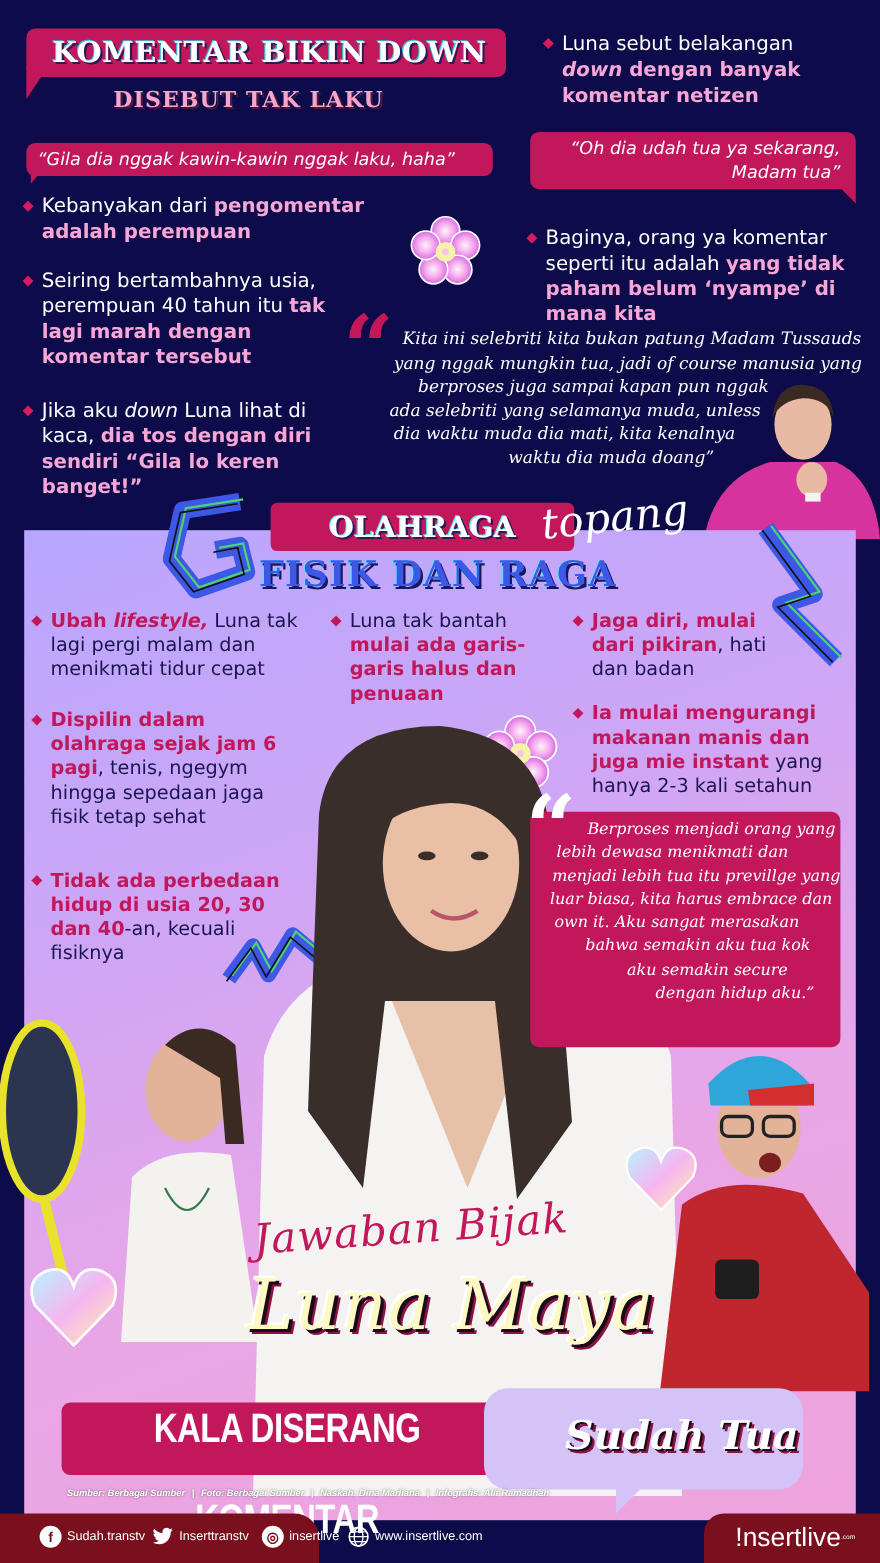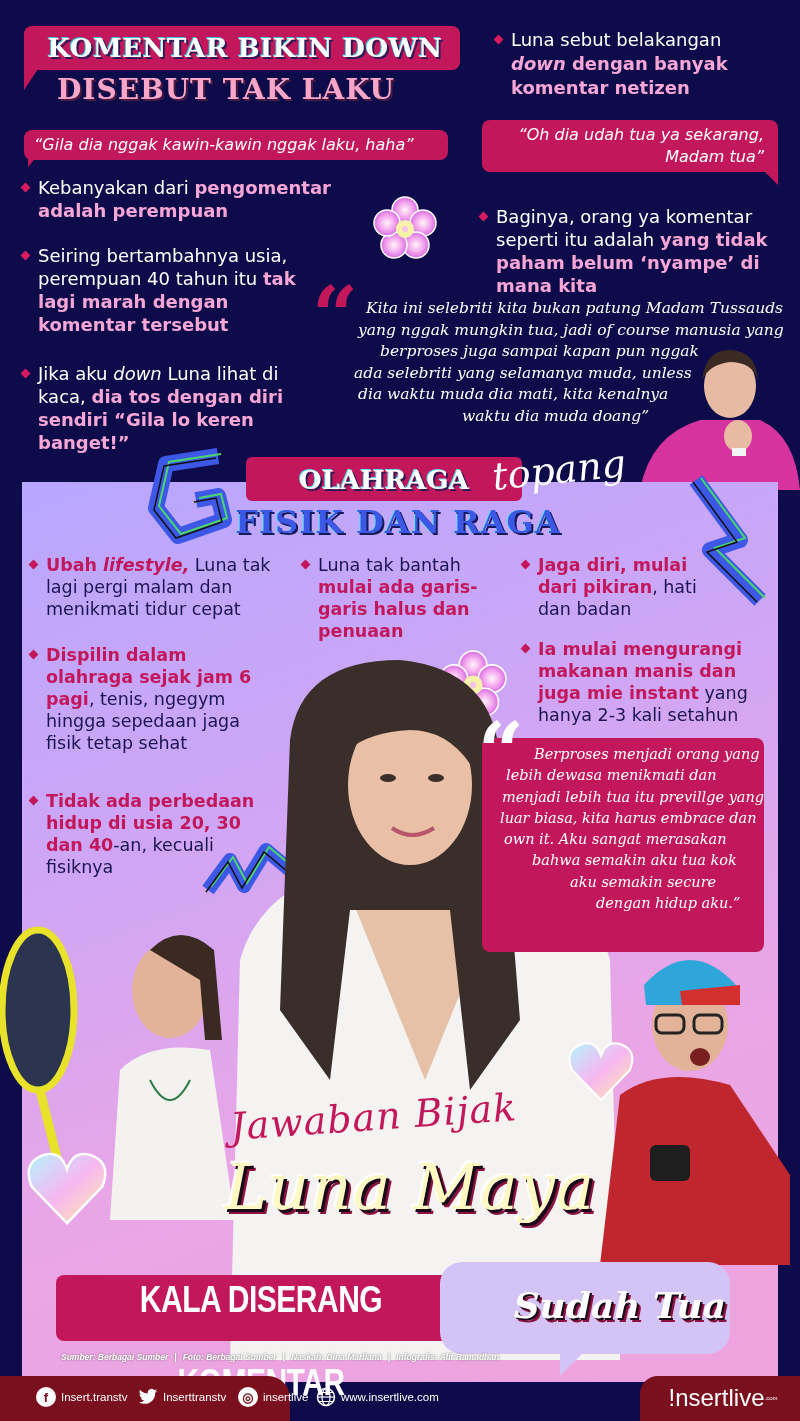--- a/index.html
+++ b/index.html
@@ -5,21 +5,21 @@
   * { box-sizing: border-box; margin: 0; padding: 0; }
   html, body { width: 800px; height: 1421px; overflow: hidden; background: #0e0b4a; }
   body { position: relative; font-family: "DejaVu Sans", sans-serif; }
   .abs { position: absolute; }
 
   
   .top { position: absolute; left: 0; top: 0; width: 800px; height: 470px; background: #0e0b4a; }
   .title-banner { left: 24px; top: 26px; width: 436px; height: 44px; background: #c2185b; border-radius: 8px; }
   .title-banner-tail { left: 24px; top: 60px; width: 0; height: 0; border-left: 20px solid #c2185b; border-bottom: 30px solid transparent; }
   .title1 { left: 30px; top: 28px; width: 430px; text-align: center; font-family: "DejaVu Serif", serif; font-weight: bold; font-size: 26px; color: #ffffff; letter-spacing: 0.5px; text-shadow: 2px 2px 0 #2b1a55, -1px -1px 0 #39c3d9; line-height: 40px; }
-  .title2 { left: 56px; top: 72px; width: 340px; text-align: center; font-family: "DejaVu Serif", serif; font-weight: bold; font-size: 28px; color: #f7a6c9; letter-spacing: 1px; text-shadow: 2px 2px 0 #4a1a40; line-height: 36px; }
+  .title2 { left: 56px; top: 72px; width: 340px; text-align: center; font-family: "DejaVu Serif", serif; font-weight: bold; font-size: 20px; color: #f7a6c9; letter-spacing: 1px; text-shadow: 2px 2px 0 #4a1a40; line-height: 36px; }
 
   .bullet { font-family: "DejaVu Sans", sans-serif; color: #ffffff; font-size: 18px; line-height: 23px; padding-left: 16px; position: absolute; }
   .bullet::before { content: ""; position: absolute; left: 0; top: 8px; width: 7px; height: 7px; background: #d81b60; transform: rotate(45deg); }
   .hl { color: #f7a6d6; font-weight: bold; }
   .it { font-style: italic; }
 
   .bubble { background: #c2185b; color: #fff; font-style: italic; font-size: 16px; border-radius: 8px; position: absolute; }
   .bubble-l { left: 24px; top: 130px; width: 424px; height: 30px; padding: 5px 10px; }
   .bubble-l-tail { left: 28px; top: 155px; border-left: 10px solid #c2185b; border-bottom: 12px solid transparent; width:0; height:0; }
   .bubble-r { left: 482px; top: 120px; width: 296px; height: 52px; padding: 4px 14px; text-align: right; line-height: 22px; }
@@ -269,21 +269,21 @@
 
 <div class="abs credits">
   <span>Sumber: Berbagai Sumber</span><span>|</span><span>Foto: Berbagai Sumber</span><span>|</span><span>Naskah: Dina Marliana</span><span>|</span><span>Infografis: Alif Ramadhan</span>
 </div>
 
 <div class="abs footer-left"></div>
 <div class="abs footer-right"></div>
 
 <div class="abs social" style="left:36px;">
   <span class="s-icon">f</span>
-  <span>Insert.transtv</span>
+  <span>Sudah.transtv</span>
 </div>
 <div class="abs social" style="left:138px;align-items:center;">
   <span style="width:20px;height:20px;display:inline-flex;align-items:center;justify-content:center;">
     <svg width="20" height="18" viewBox="0 0 24 20">
         <path d="M23 2.5c-.8.4-1.7.6-2.6.7.9-.6 1.6-1.4 2-2.5-.9.5-1.9.9-2.9 1.1A4.5 4.5 0 0 0 11.8 5.9 12.8 12.8 0 0 1 2.5 1.2a4.5 4.5 0 0 0 1.4 6 4.4 4.4 0 0 1-2-.6v.1a4.5 4.5 0 0 0 3.6 4.4 4.5 4.5 0 0 1-2 .1 4.5 4.5 0 0 0 4.2 3.1A9 9 0 0 1 1 16.2 12.8 12.8 0 0 0 7.9 18.2c8.3 0 12.8-6.9 12.8-12.8v-.6c.9-.6 1.6-1.4 2.3-2.3z" fill="#fff"></path>
       </svg>
   </span>
   <span>Inserttranstv</span>
 </div>
 <div class="abs social" style="left:238px;">

